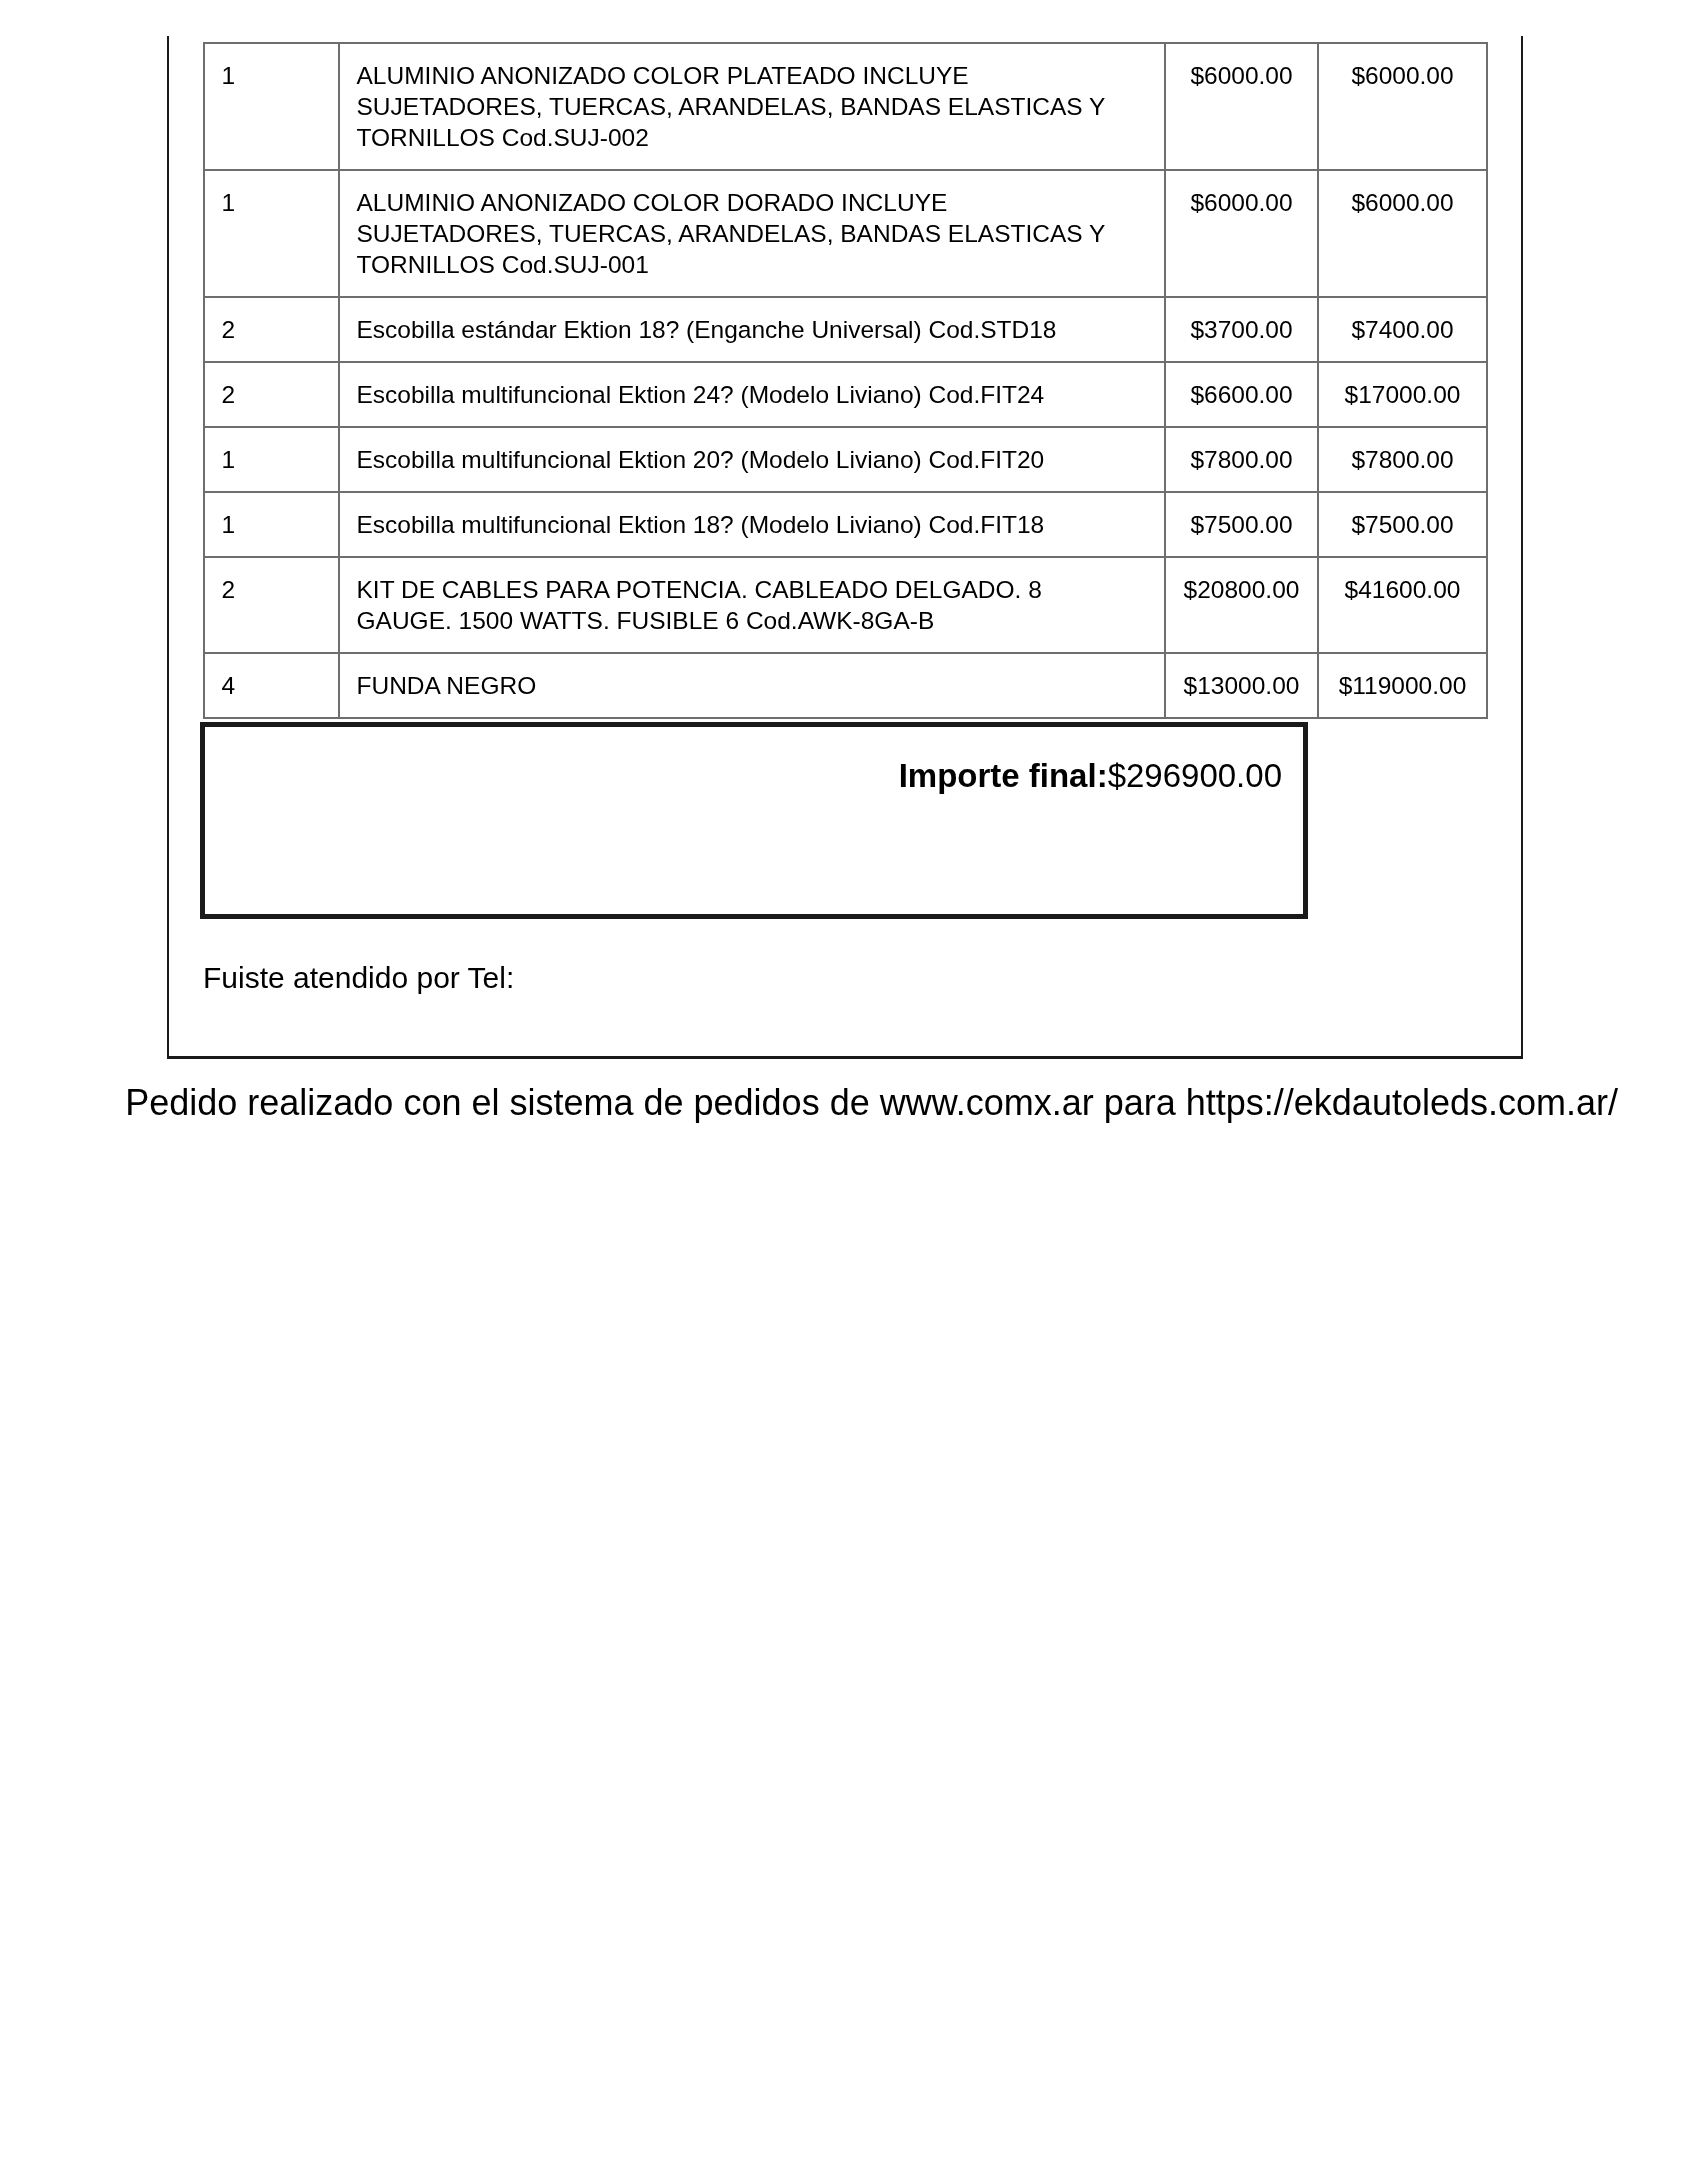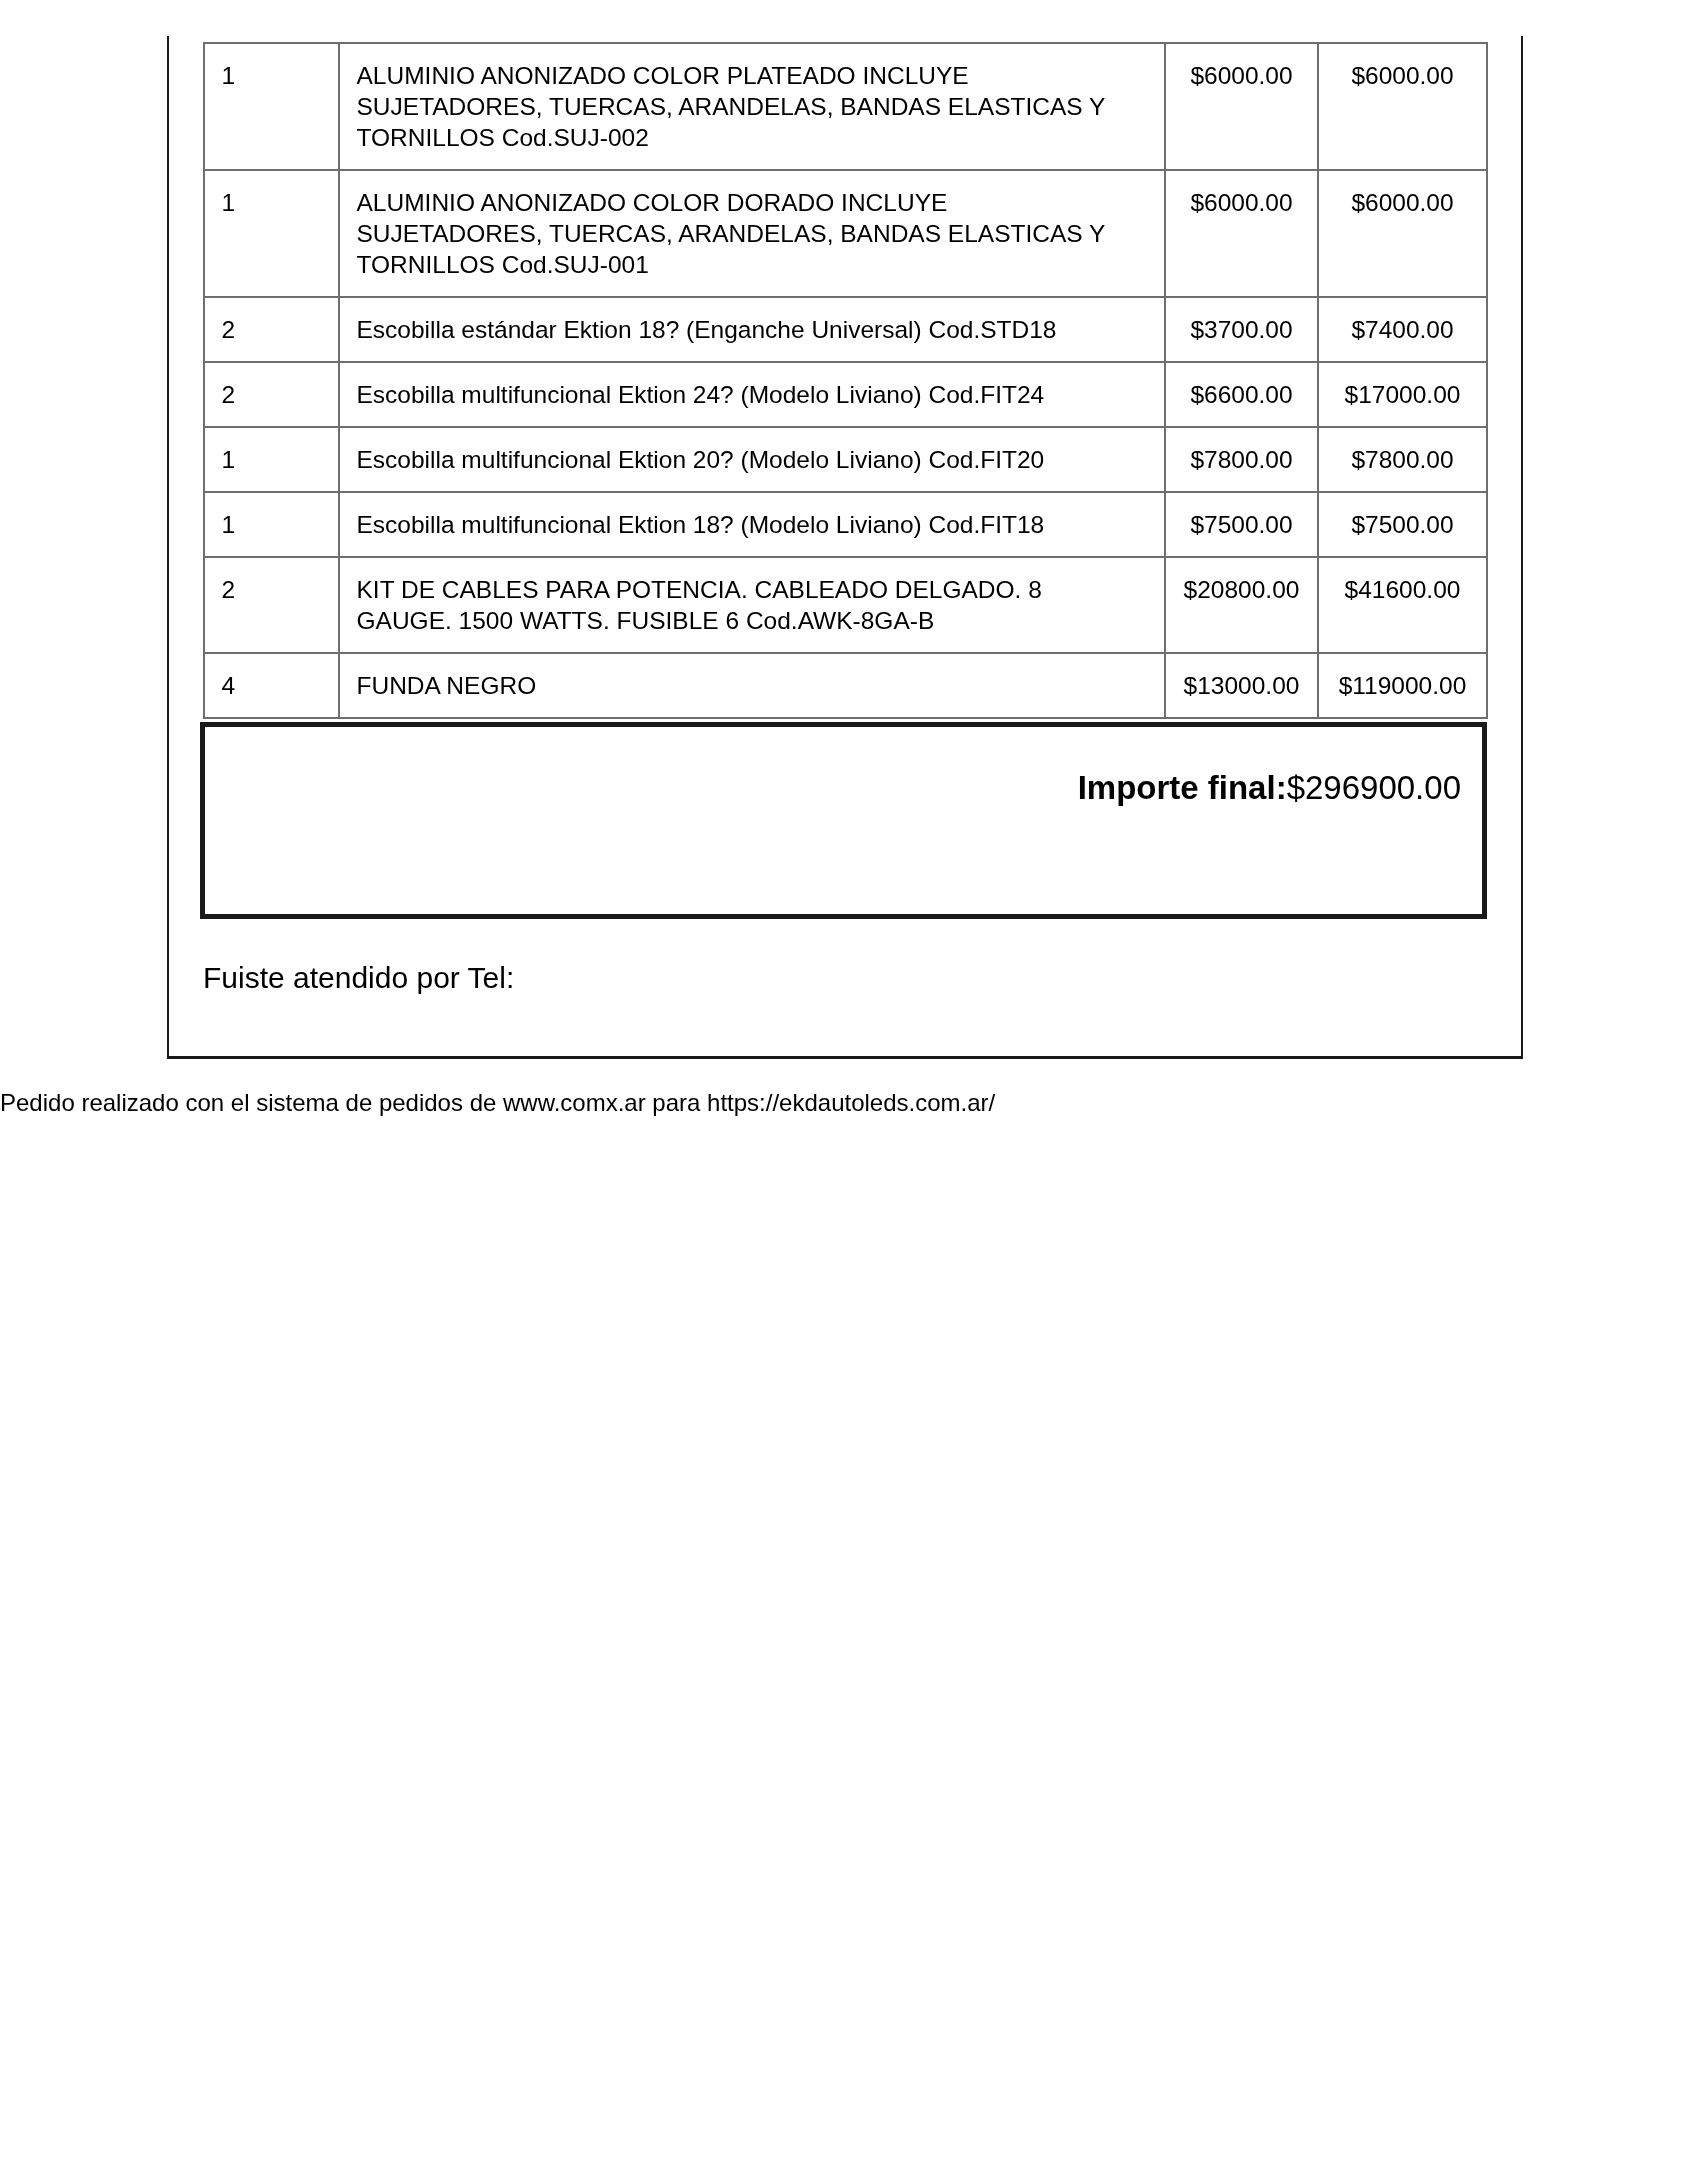--- a/index.html
+++ b/index.html
@@ -49,25 +49,25 @@
   td.unit, td.total {
     text-align: center;
     padding-right: 18.5px;
   }
 
   
   .totals-box {
     position: absolute;
     left: 200px;
     top: 722px;
-    width: 1287px;
+    width: 1108px;
     height: 197px;
     box-sizing: border-box;
     border: 5.3px solid #1a1a1a;
-    padding: 42px 21px 0 0;
+    padding: 30px 21px 0 0;
     text-align: right;
     font-size: 33px;
     line-height: 38px;
   }
   .totals-box .total-line { white-space: nowrap; }
   .totals-box .total-line.second { margin-top: 29px; }
   .totals-box .lbl { font-weight: bold; }
   .totals-box .val { font-weight: normal; }
 
   .attended {
@@ -76,22 +76,22 @@
     top: 961px;
     font-size: 30px;
     line-height: 34px;
   }
 
   .footer-note {
     position: absolute;
     left: 0;
     top: 1086px;
     width: 1618px;
-    text-align: left;
-    font-size: 24px;
+    text-align: right;
+    font-size: 36px;
     line-height: 34px;
   }
 </style>
 </head>
 <body>
 
 <div class="page-frame"></div>
 
 <table class="items">
   <colgroup>

